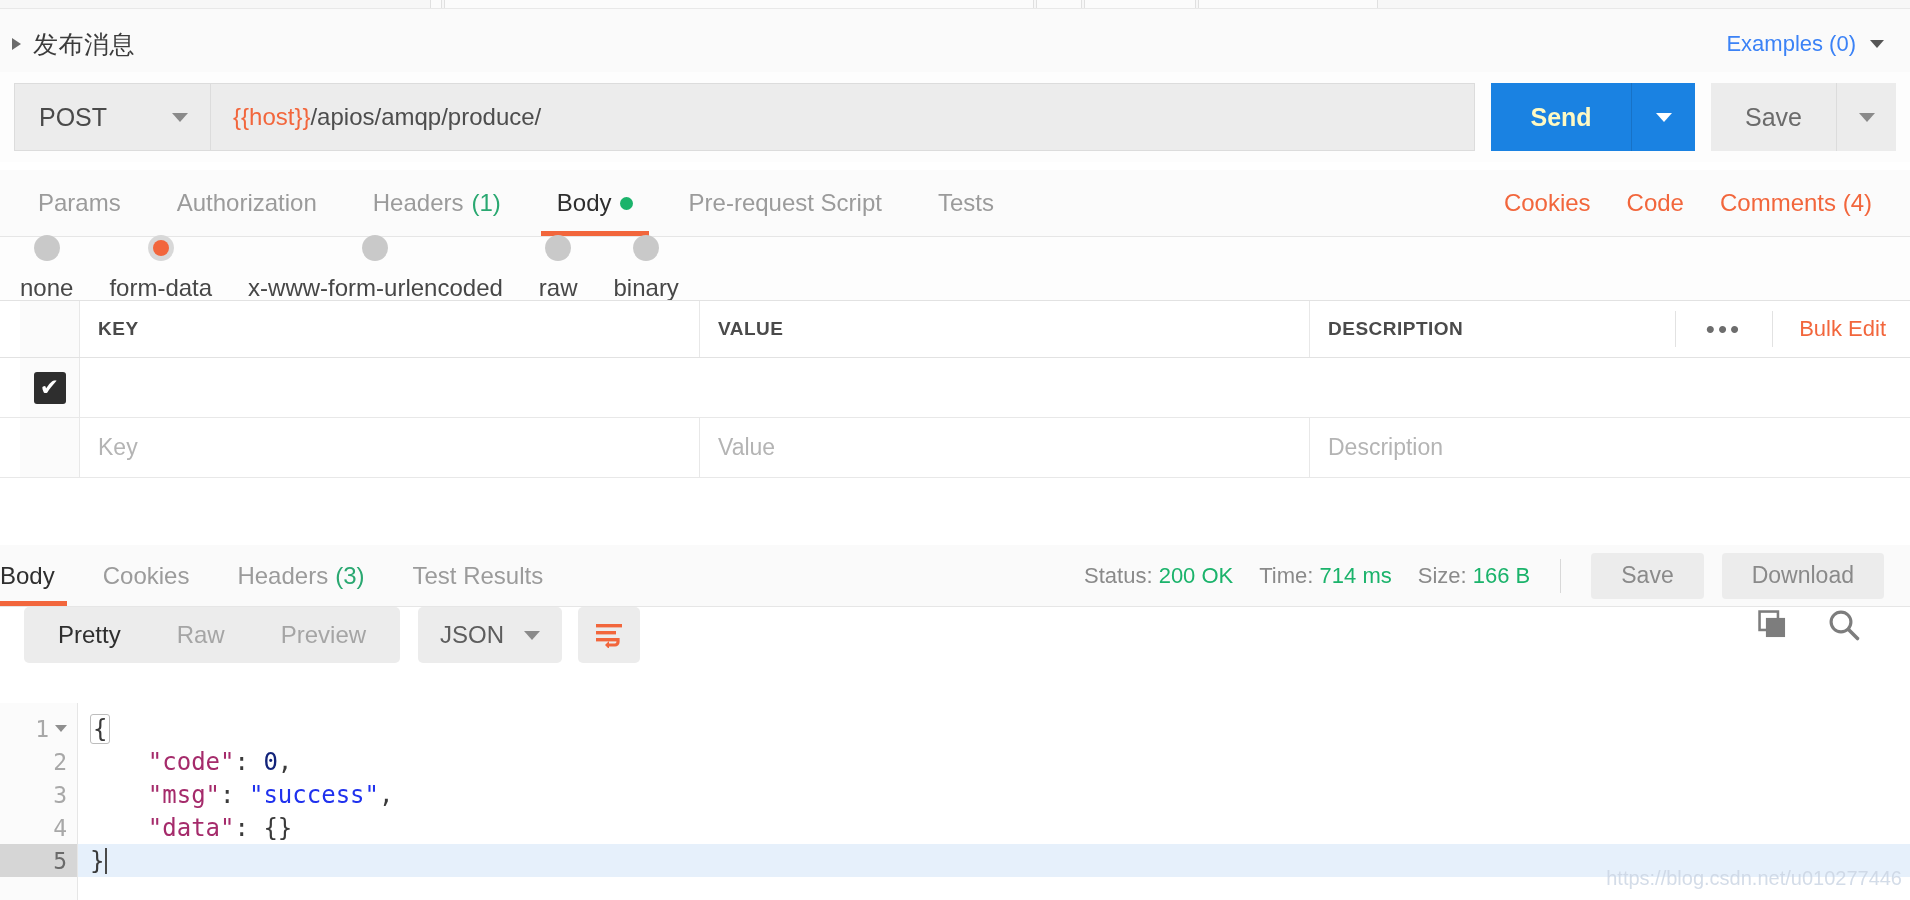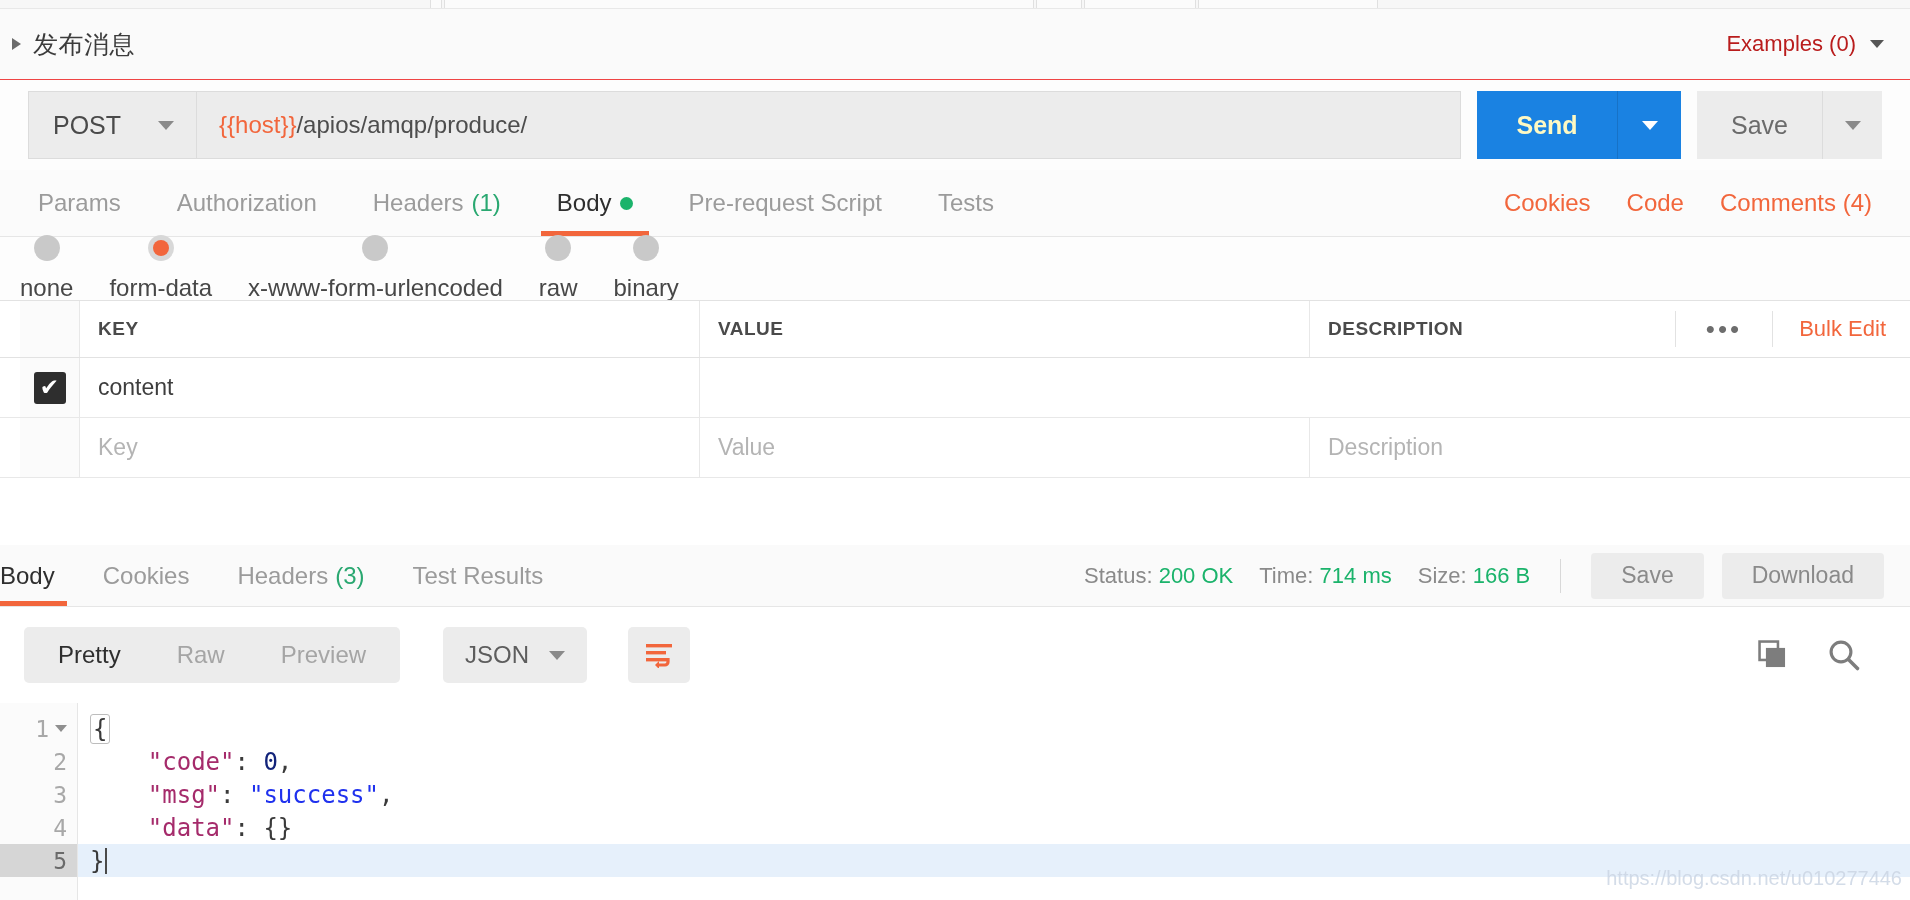--- a/index.html
+++ b/index.html
@@ -36,33 +36,33 @@
     border-bottom: 6px solid transparent;
     margin-right: 12px;
   }
   .req-title {
     font-size: 25px; color: #3c3c3c; letter-spacing: .5px;
   }
   .title-right {
     margin-left: auto; display: flex; align-items: center;
     padding-right: 26px; gap: 14px;
   }
-  .examples-link { font-size: 22px; color: #b91c1c; }
+  .examples-link { font-size: 22px; color: #3b82f6; }
   .caret-d {
     width: 0; height: 0;
     border-top: 8px solid #555;
     border-left: 7px solid transparent;
     border-right: 7px solid transparent;
   }
 
   
   .url-row {
-    position: absolute; top: 80px; left: 0; width: 1910px; height: 90px;
+    position: absolute; top: 72px; left: 0; width: 1910px; height: 90px;
     background: #fdfdfd; display: flex; align-items: center;
-    padding: 0 28px; gap: 0;
+    padding: 0 14px; gap: 0;
   }
   .method-box {
     width: 240px; height: 68px;
     background: #ececec; border: 1px solid #dcdcdc; border-right: none;
     display: flex; align-items: center; justify-content: space-between;
     padding: 0 22px 0 24px;
   }
   .method-label { font-size: 25px; color: #4a4a4a; }
   .caret-sm {
     width: 0; height: 0;
@@ -205,21 +205,21 @@
     display: flex; align-items: center; justify-content: center;
     padding: 0 30px; border-radius: 4px; margin-left: 4px;
   }
   .resp-bar-right {
     display: flex; align-items: center; padding-right: 26px; gap: 14px;
   }
 
   
   .fmt-row {
     position: absolute; top: 607px; left: 0; width: 1910px; height: 96px;
-    background: #ffffff; display: flex; align-items: center; padding: 0 24px; gap: 25px;
+    background: #ffffff; display: flex; align-items: flex-start; padding: 0 24px;
   }
   .seg {
     height: 56px; background: #ececec; border-radius: 5px;
     display: flex; align-items: center; padding: 0 6px;
   }
   .seg-item { font-size: 24px; color: #a5a5a5; padding: 0 28px; }
   .seg-item.active { color: #2e2e2e; }
   .json-sel {
     height: 56px; background: #ececec; border-radius: 5px; margin-left: 18px;
     display: flex; align-items: center; gap: 20px; padding: 0 22px;
@@ -389,23 +389,20 @@
         <span class="dots">•••</span>
         <span class="bulk">Bulk Edit</span>
       </span>
     </div>
   </div>
 
   <div class="kv-row kv-data">
     <div class="kv-check">
       <span class="cbox">✔</span>
     </div>
-    <div class="kv-key">
-        <span class="cell-text">content</span>
-      </div>
     <div class="kv-desc">
         <span class="cell-text"></span>
       </div>
   </div>
 
   <div class="kv-row kv-data">
     <div class="kv-check"></div>
     <div class="kv-key">
         <span class="cell-ph">Key</span>
       </div>

